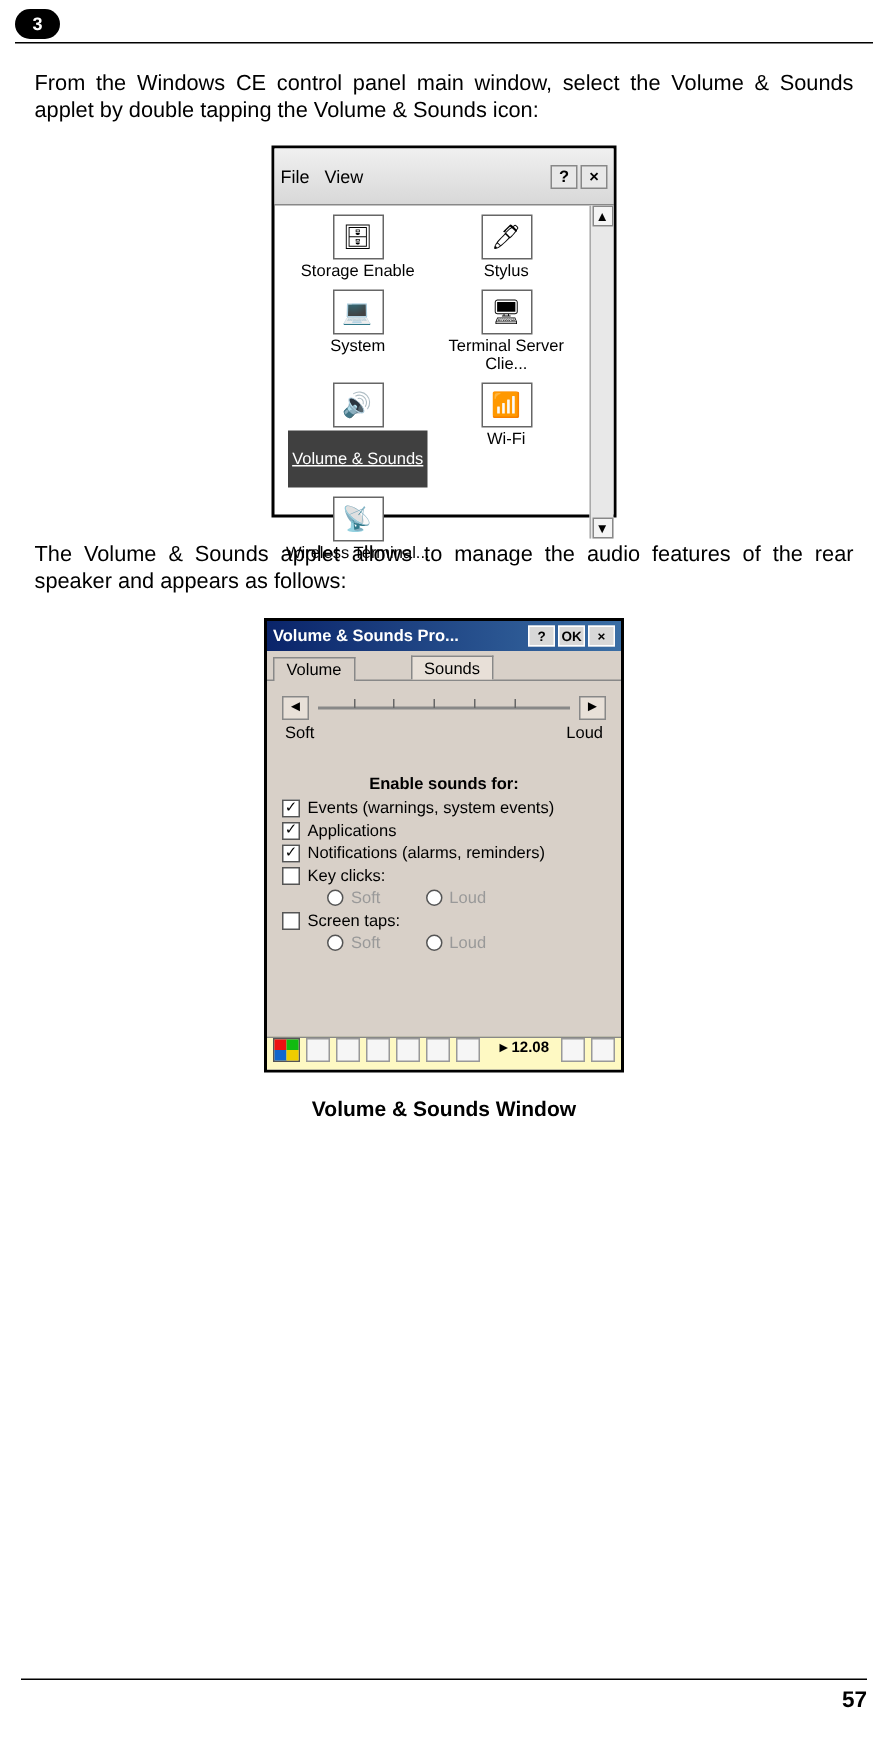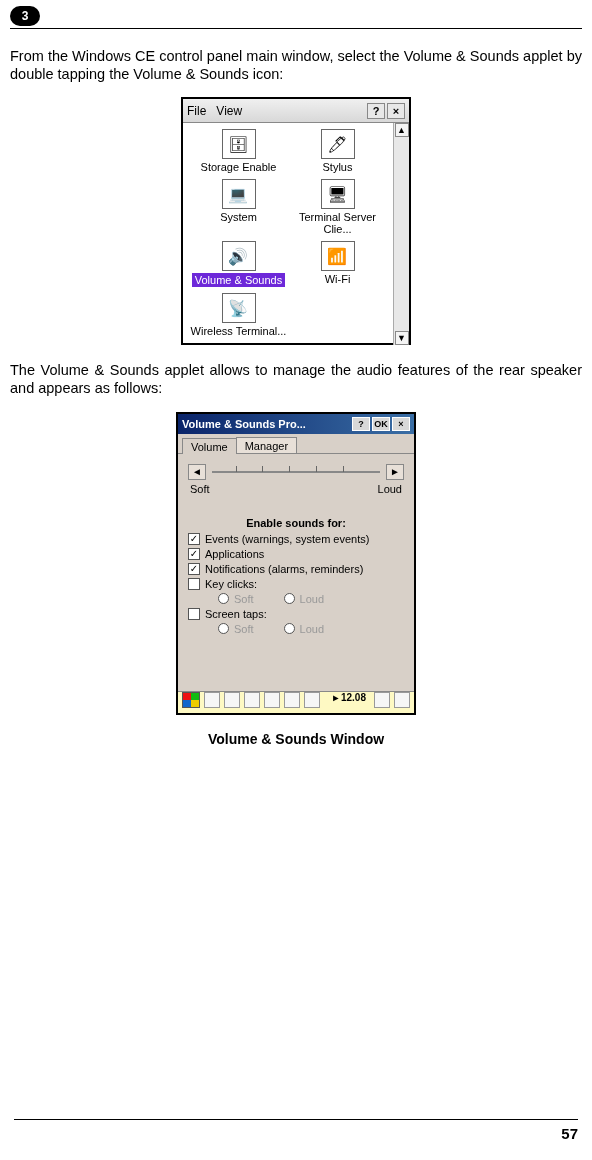--- a/index.html
+++ b/index.html
@@ -32,33 +32,33 @@
     justify-content: center;
     font-weight: bold;
     font-size: 12px;
     margin-right: 30px;
   }
   .hr {
     border-top: 1px solid #000;
     margin: 0 10px 18px 10px;
   }
   .body-text {
-    padding: 0 10px;
+    padding: 0 23px;
     font-size: 14.5px;
     line-height: 1.25;
     text-align: justify;
   }
   .screenshot-frame {
     border: 2px solid #000;
     background: #fff;
     margin: 14px auto 16px auto;
   }
   .sc1 { width: 230px; height: 248px; }
   .ce-menubar {
-    height: 24px;
+    height: 38px;
     background: linear-gradient(#f0f0f0,#d8d8d8);
     border-bottom: 1px solid #888;
     display: flex;
     align-items: center;
     padding: 0 4px;
     font-size: 12px;
   }
   .ce-menubar .sep { flex:1; }
   .ce-btn {
     width: 18px; height: 16px;
@@ -108,23 +108,24 @@
     width: 34px; height: 30px;
     border: 1px solid #666;
     background: #fff;
     display: flex;
     align-items: center;
     justify-content: center;
     font-size: 16px;
     margin-bottom: 2px;
   }
   .applet.sel .lbl {
-    background: #6d28d9;
+    background: #404040;
     color: #fff;
-    padding: 1px 3px;
+    padding: 13px 3px;
+    text-decoration: underline;
   }
   .caption {
     text-align: center;
     font-weight: bold;
     font-size: 14px;
     margin: 10px 0;
   }
   .sc2 { width: 240px; height: 303px; }
   .vs-title {
     height: 20px;
@@ -150,20 +151,21 @@
     justify-content: center;
   }
   .vs-tabs {
     height: 20px;
     background: #d8d0c8;
     display: flex;
     padding-left: 4px;
     padding-top: 3px;
     font-size: 11px;
     border-bottom: 1px solid #888;
+    gap: 38px;
   }
   .tab {
     padding: 2px 8px;
     border: 1px solid #888;
     border-bottom: none;
     background: #e8e0d8;
     margin-right: -1px;
   }
   .tab.active { background: #d8d0c8; position:relative; top:1px; }
   .vs-body {
@@ -286,21 +288,21 @@
 <div class="screenshot-frame sc2">
   <div class="vs-title">
     <span>Volume &amp; Sounds Pro...</span>
     <span class="sp"></span>
     <span class="tb">?</span>
     <span class="tb">OK</span>
     <span class="tb">×</span>
   </div>
   <div class="vs-tabs">
     <div class="tab active">Volume</div>
-    <div class="tab">Manager</div>
+    <div class="tab">Sounds</div>
   </div>
   <div class="vs-body">
     <div class="slider-row">
       <div class="slider-btn">◄</div>
       <div class="slider-track">
         <span class="tick" style="left:14%"></span>
         <span class="tick" style="left:30%"></span>
         <span class="tick" style="left:46%"></span>
         <span class="tick" style="left:62%"></span>
         <span class="tick" style="left:78%"></span>

